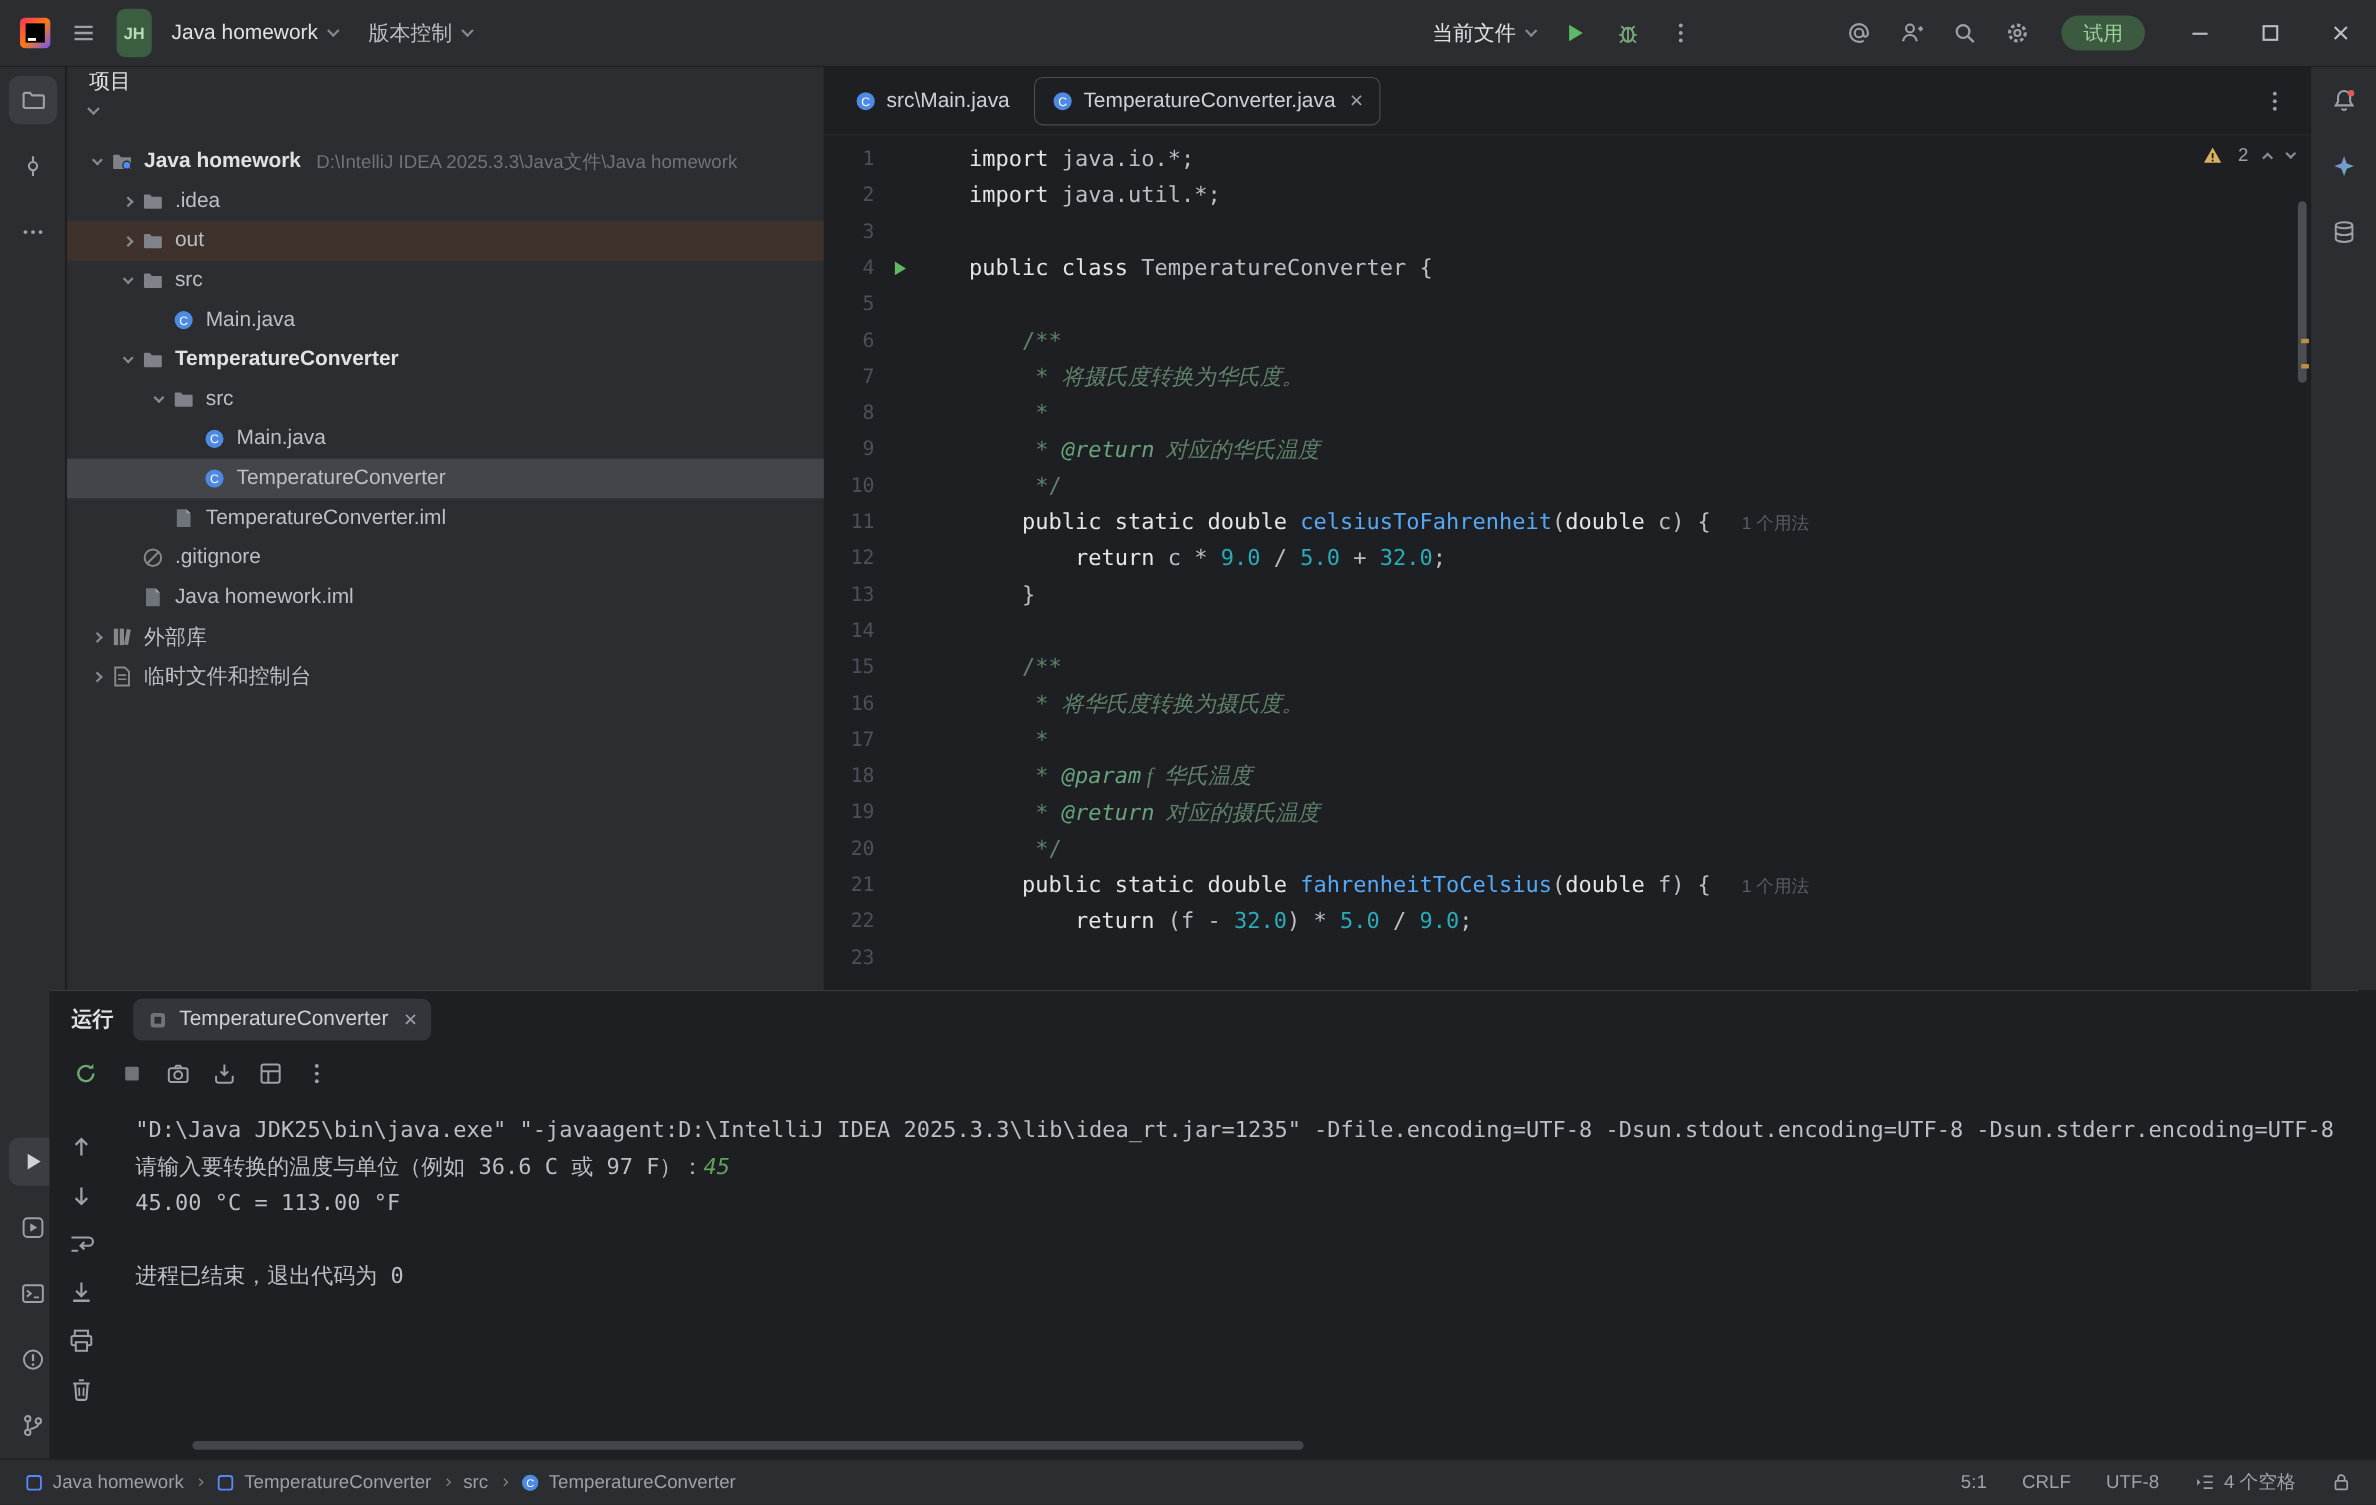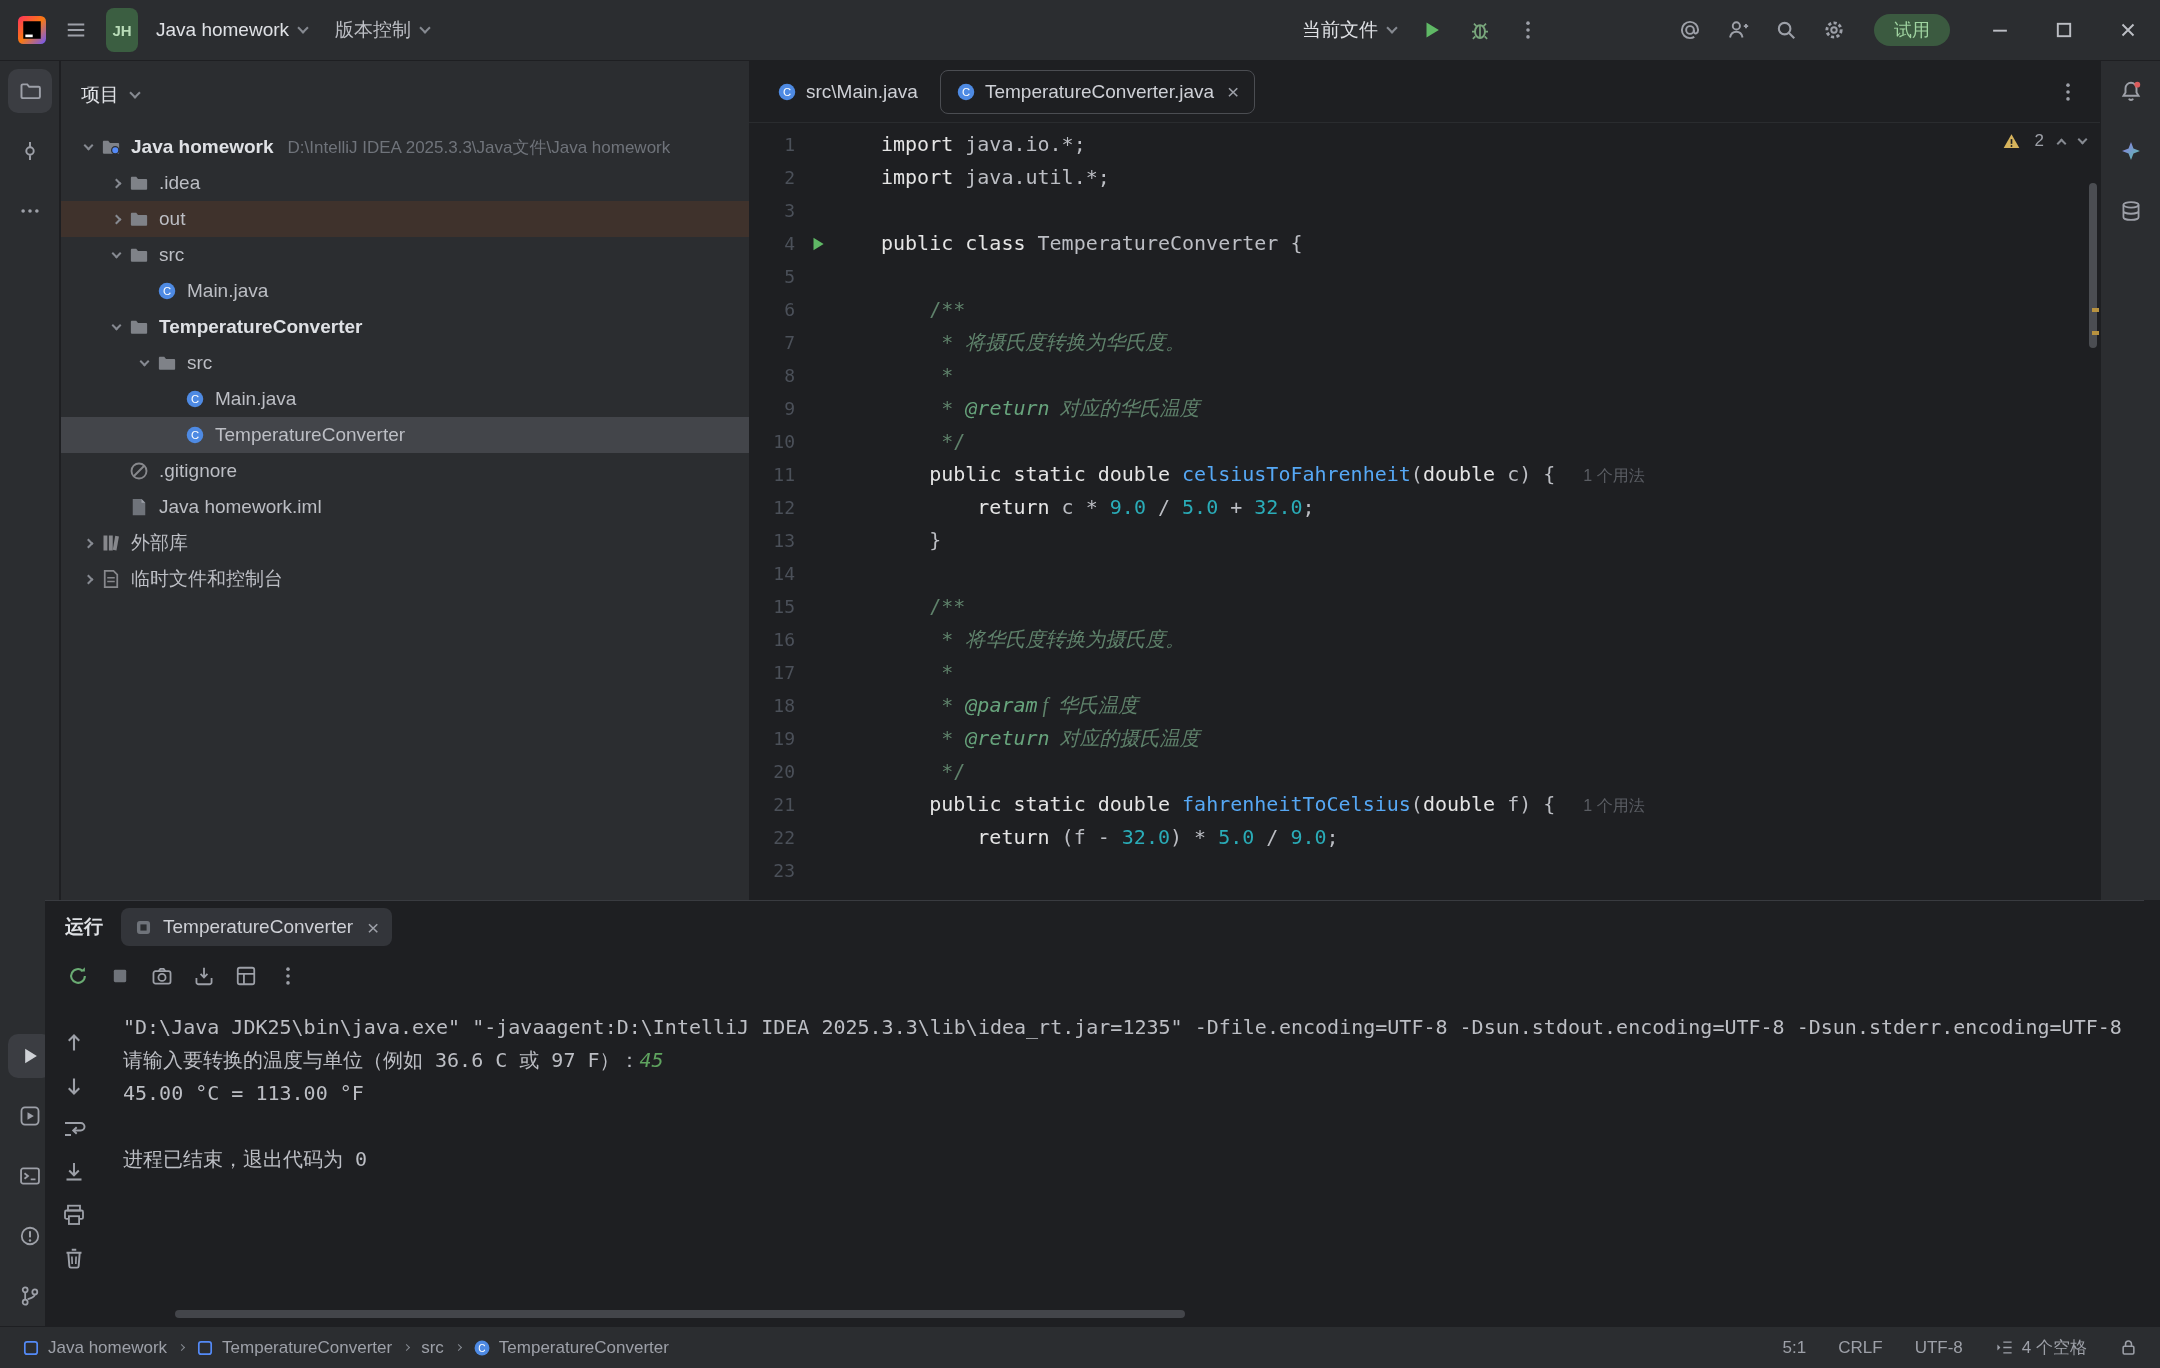--- a/index.html
+++ b/index.html
@@ -31,21 +31,21 @@
   .strip-col{display:flex;flex-direction:column;align-items:center;gap:16px;}
   .strip-spacer{flex:1;}
   .strip-btn{width:44px;height:44px;border-radius:10px;display:flex;align-items:center;justify-content:center;}
   .strip-btn.active{background:#3b3d42;}
 
   
   .right-strip{position:absolute;left:2100px;top:61px;width:60px;height:839px;background:#2b2d30;border-left:1px solid #1e1f22;display:flex;justify-content:center;padding-top:8px;}
 
   
   .project-panel{position:absolute;left:61px;top:61px;width:688px;height:839px;background:#2b2d30;overflow:hidden;}
-  .pp-header{height:68px;display:flex;align-items:center;gap:12px;padding:0 20px;font-size:19px;color:#dfe1e5;}
+  .pp-header{height:68px;display:flex;align-items:flex-start;gap:12px;padding:0 20px;font-size:19px;color:#dfe1e5;flex-direction:column;}
   .tree{font-size:19px;}
   .tree-row{display:flex;align-items:center;height:36px;padding-left:14px;white-space:nowrap;overflow:hidden;}
   .tree-row.selected{background:#43454a;}
   .tree-row.excluded{background:#3f322c;}
   .tree-indent{flex:none;display:inline-block;}
   .chev-box{width:26px;display:flex;justify-content:center;flex:none;}
   .chev-box .chev{width:7px;height:7px;}
   .tree .ico{width:20px;height:20px;}
   .tree-label{margin-left:10px;color:#bcbec4;}
   .tree-row.root .tree-label,.tree-row.module .tree-label{font-weight:bold;color:#dfe1e5;}
@@ -409,20 +409,31 @@
         <span class="chev-box"></span>
         <span class="ico">
           <svg viewBox="0 0 16 16">
             <circle cx="8" cy="8" r="6.6" fill="#4e8ae3"></circle>
             <text x="8" y="11.2" font-size="9" text-anchor="middle" fill="#fff" font-family="sans-serif">C</text>
           </svg>
         </span>
         <span class="tree-label">TemperatureConverter</span>
       </div>
       <div class="tree-row">
+        <span class="tree-indent" style="width: 56px;"></span>
+        <span class="chev-box"></span>
+        <span class="ico">
+          <svg viewBox="0 0 16 16">
+            <path d="M3 1.5h7l3 3v10H3z" fill="#6f737a"></path>
+            <path d="M10 1.5l3 3h-3z" fill="#9da0a8"></path>
+          </svg>
+        </span>
+        <span class="tree-label">TemperatureConverter.iml</span>
+      </div>
+      <div class="tree-row">
         <span class="tree-indent" style="width: 28px;"></span>
         <span class="chev-box"></span>
         <span class="ico">
           <svg viewBox="0 0 16 16">
             <circle cx="8" cy="8" r="6" fill="none" stroke="#87888c" stroke-width="1.5"></circle>
             <path d="M3.8 12.2l8.4-8.4" stroke="#87888c" stroke-width="1.5"></path>
           </svg>
         </span>
         <span class="tree-label">.gitignore</span>
       </div>

